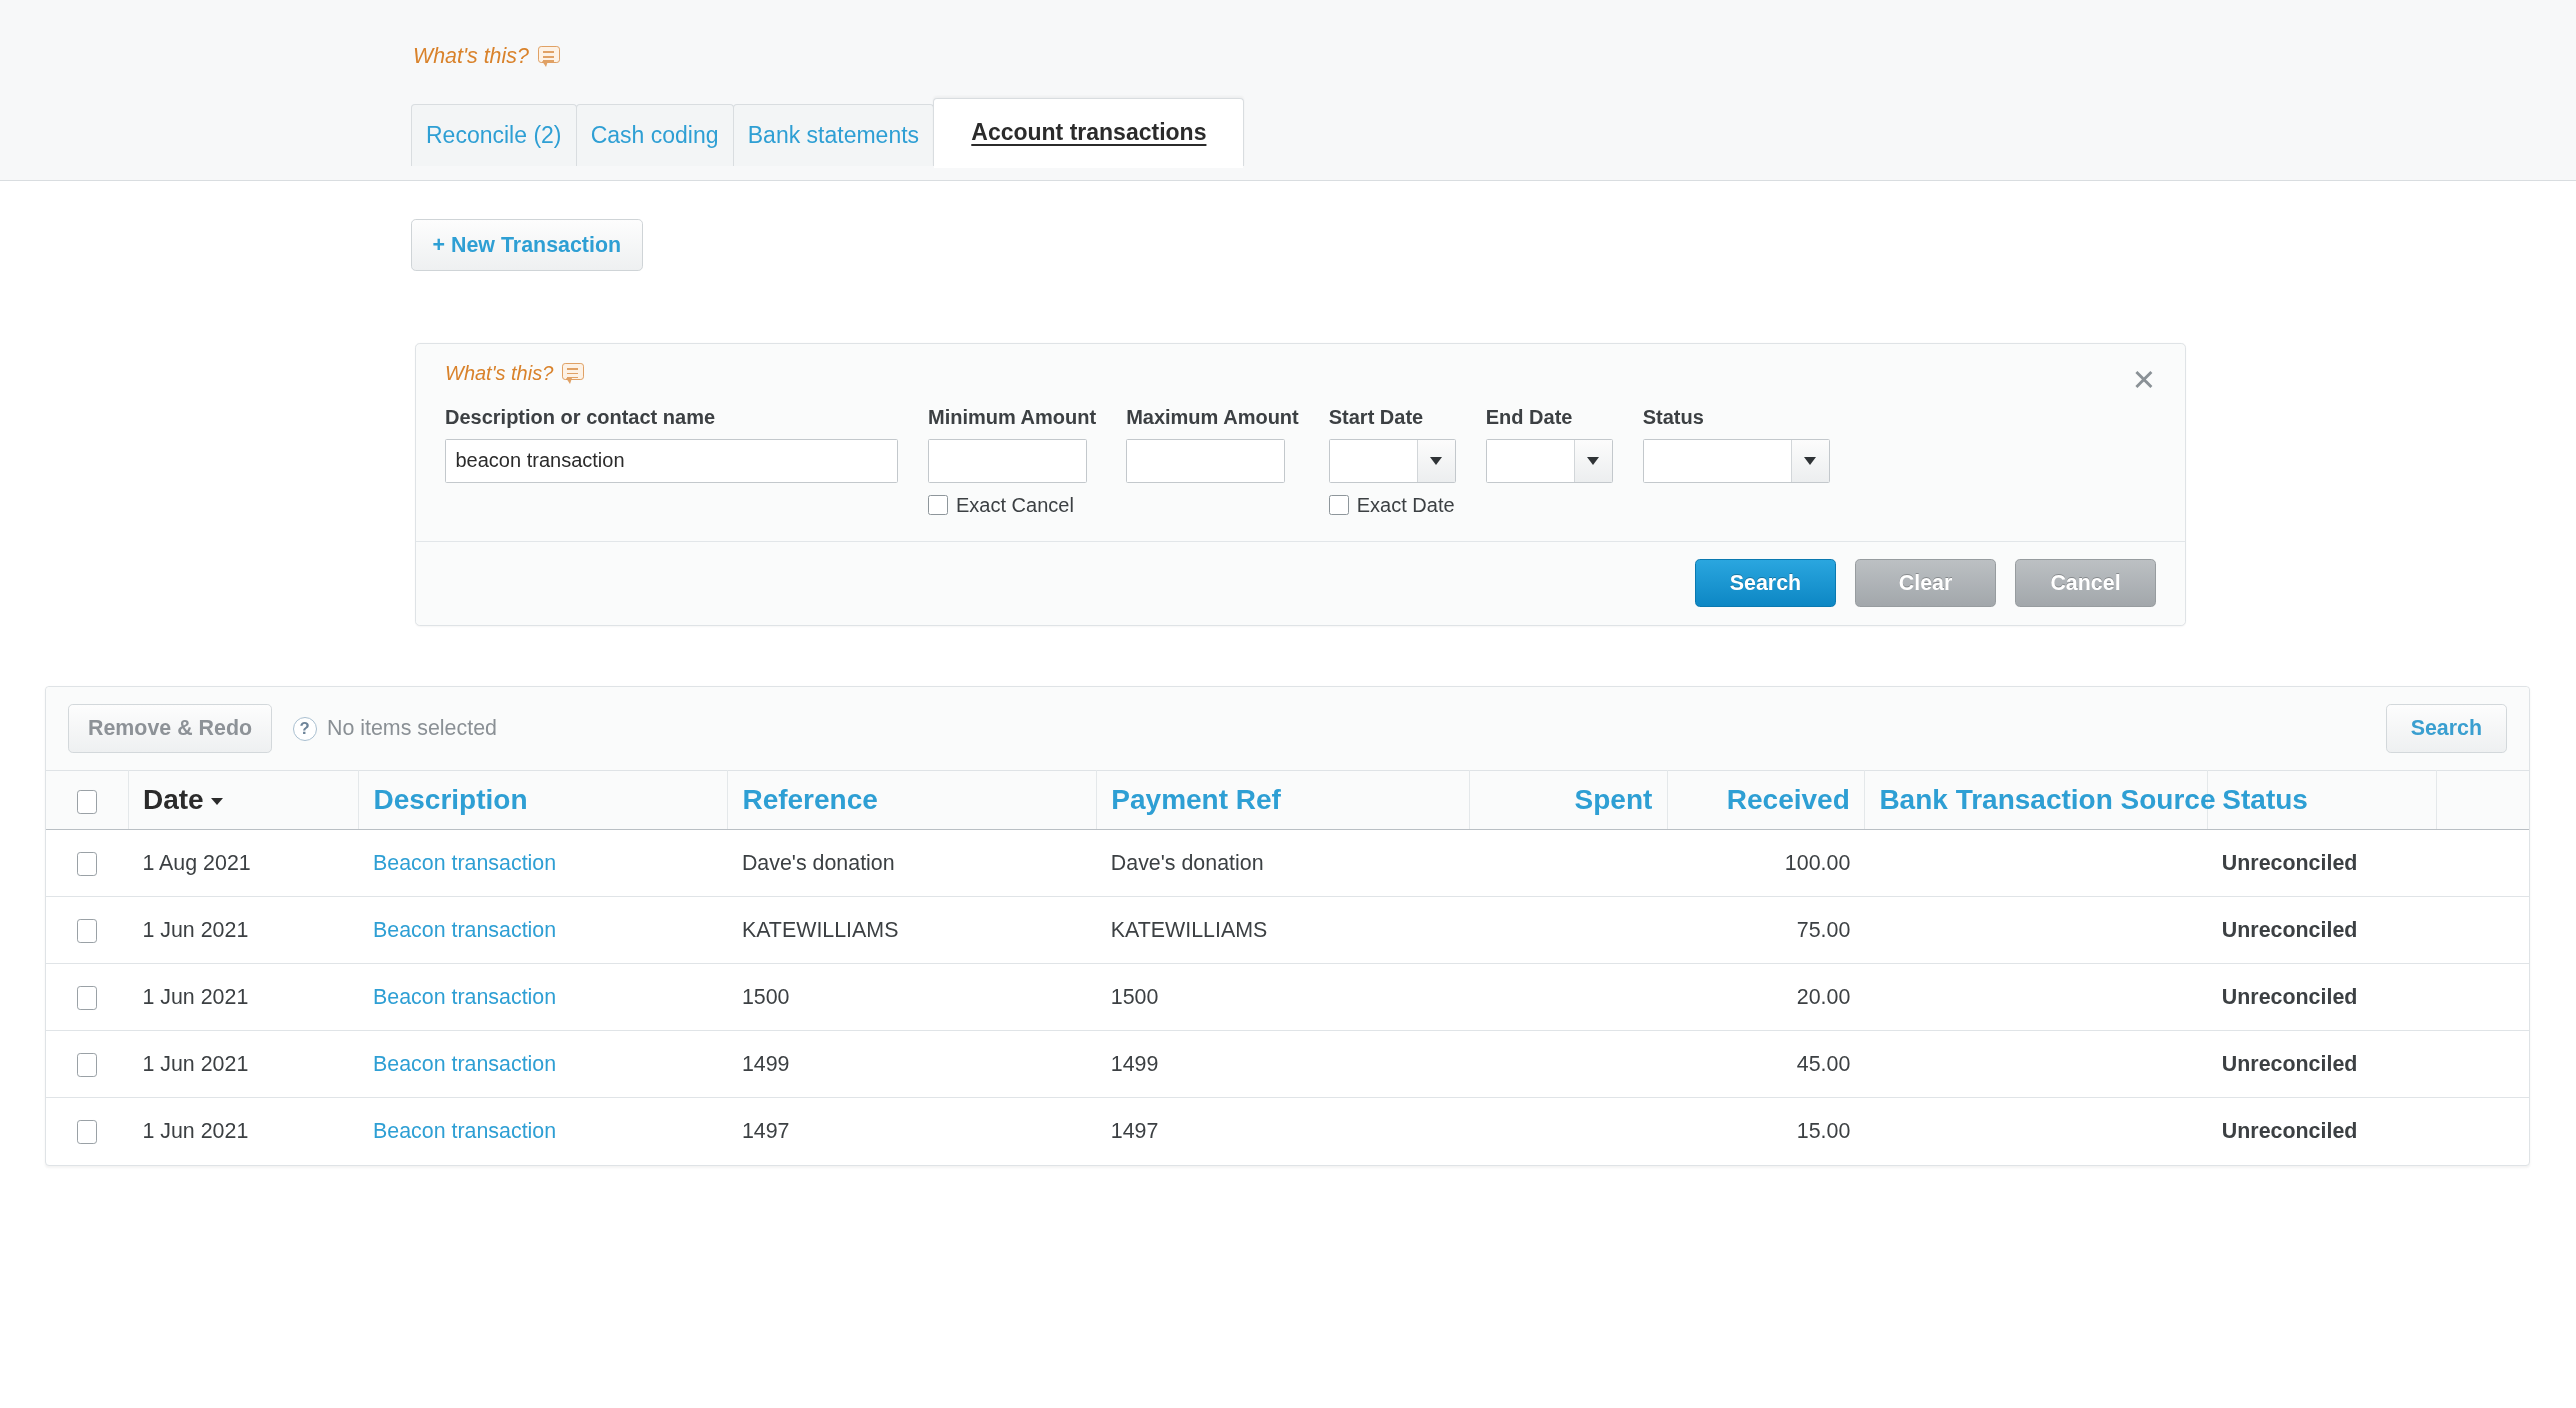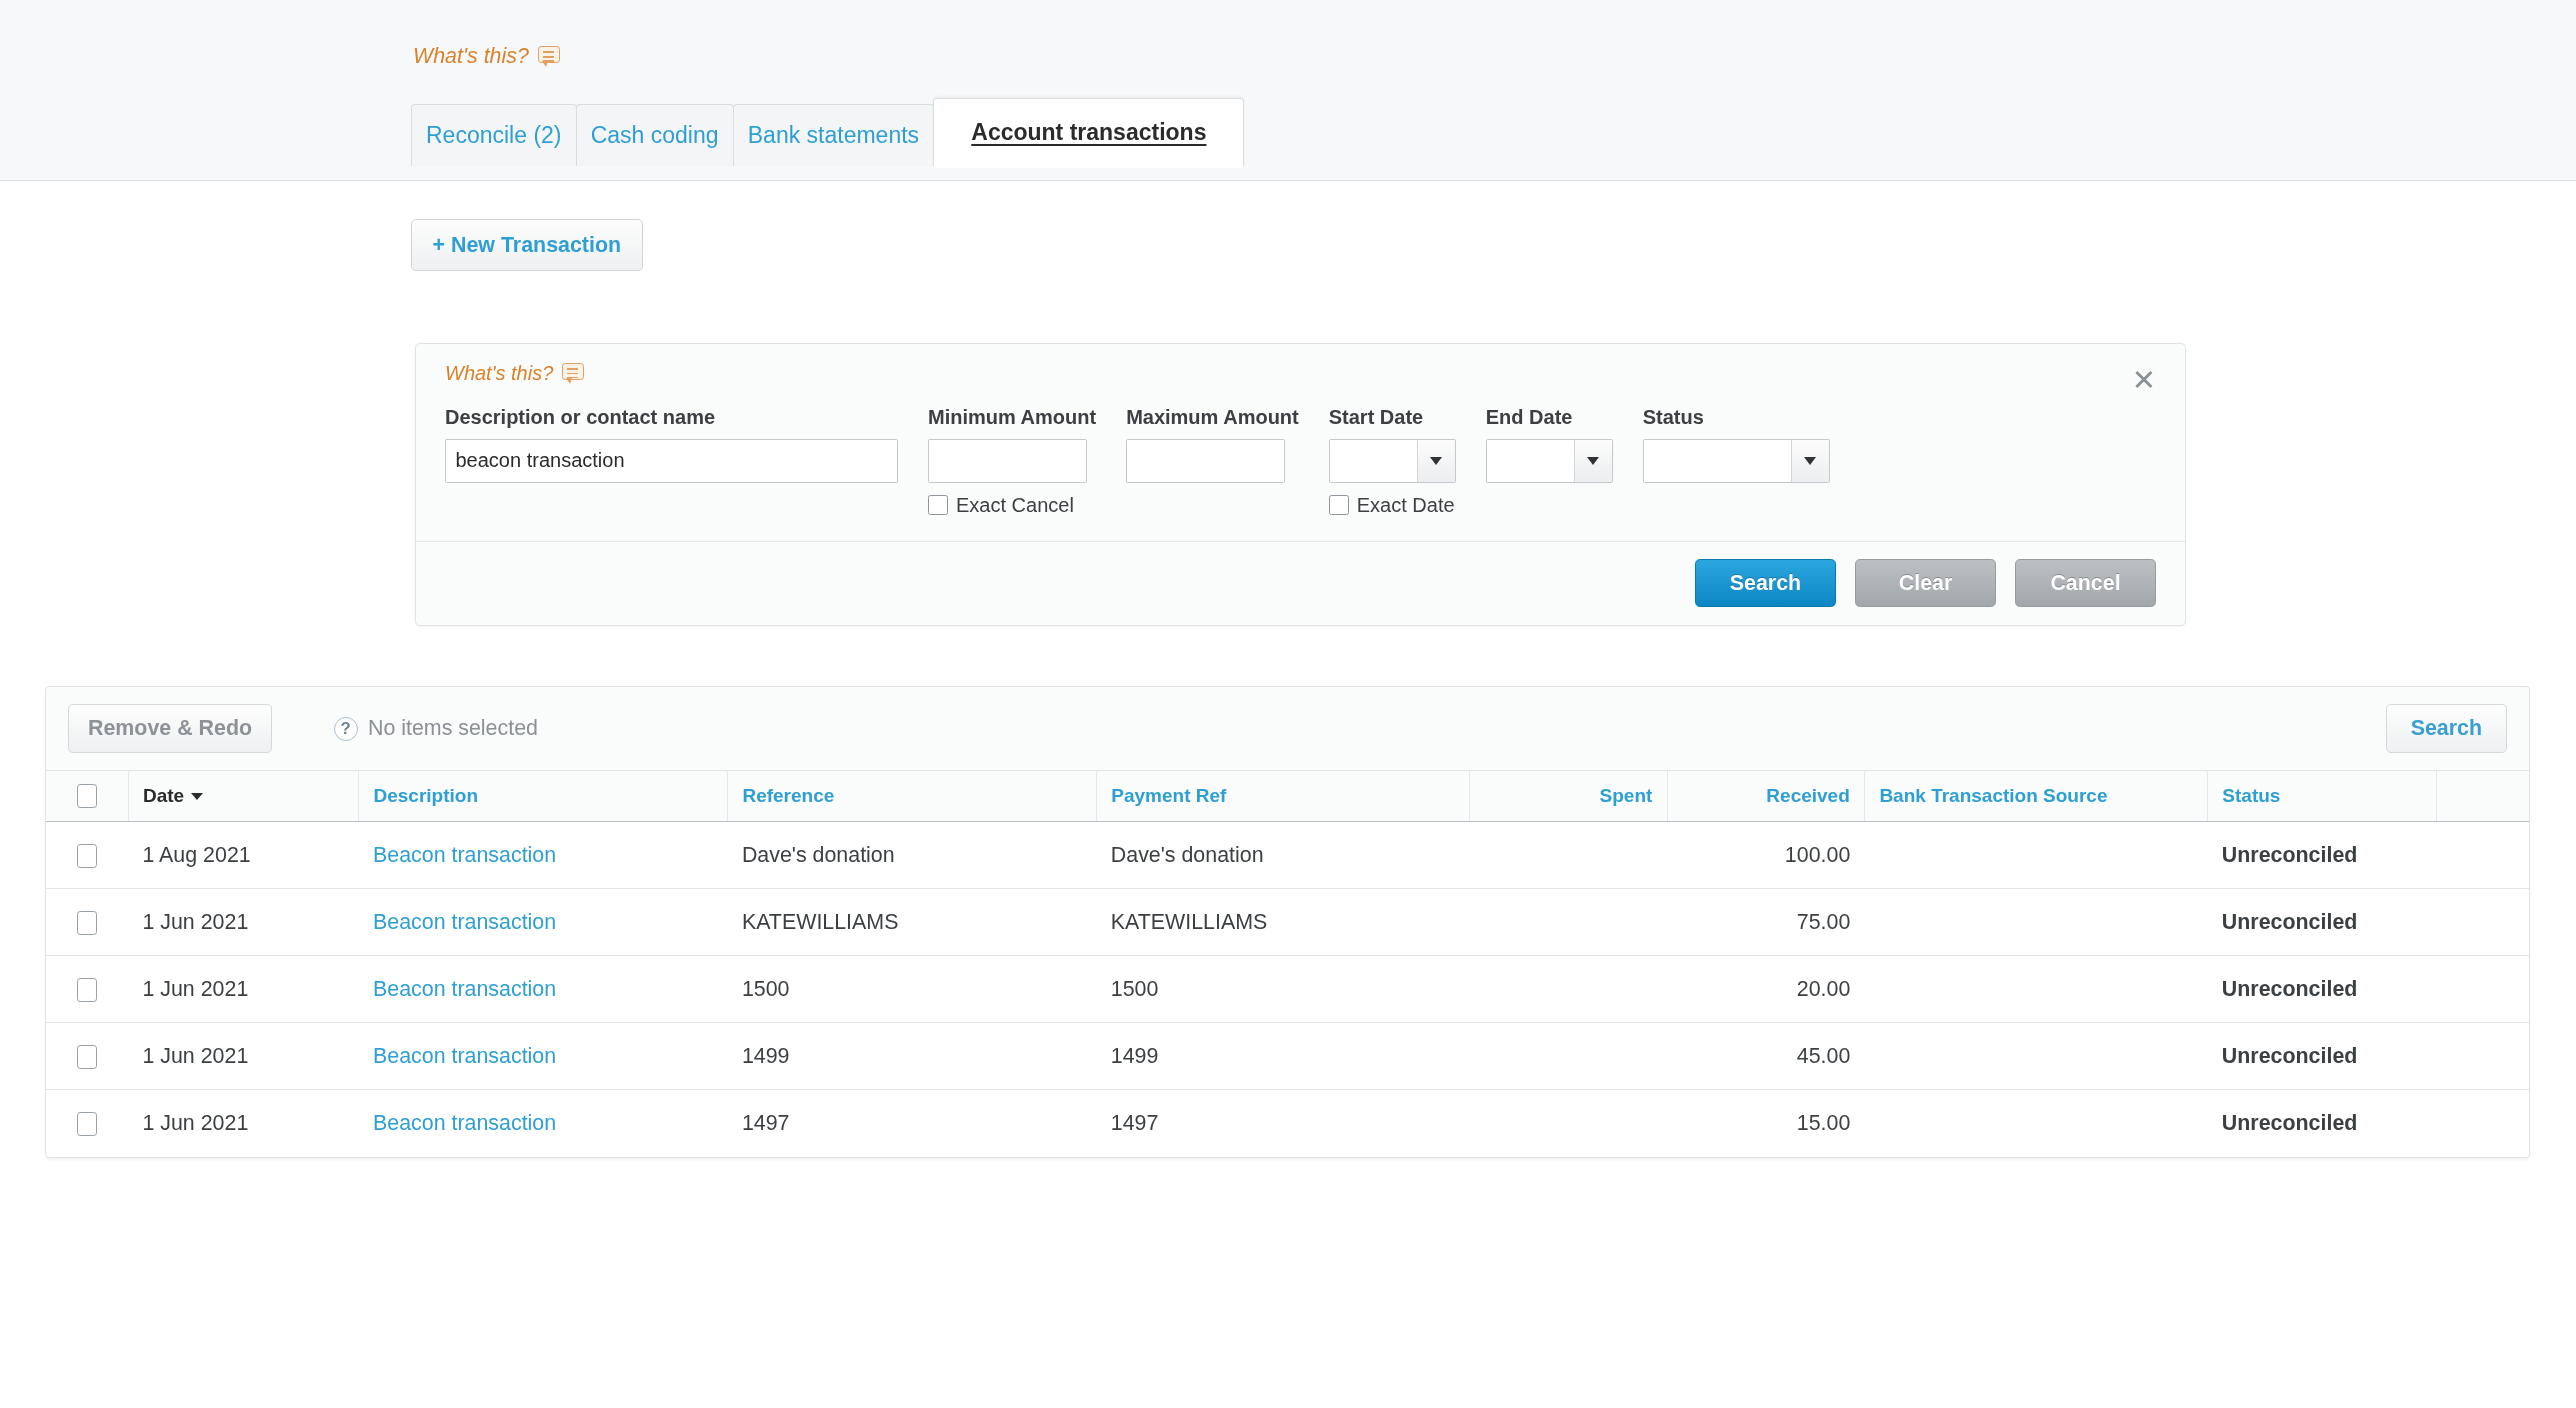--- a/index.html
+++ b/index.html
@@ -318,21 +318,20 @@
     box-shadow: 0 1.6px 2.4px rgba(0,0,0,0.05);
   }
   .results-toolbar {
     height: 83px;
     background: #fafbfb;
     display: flex;
     align-items: center;
     padding: 0 22px;
     box-sizing: border-box;
     border-radius: 4px 4px 0 0;
-    gap: 41px;
   }
   .remove-redo-btn {
     height: 49px;
     padding: 0 19px;
     display: flex;
     align-items: center;
     font-size: 21.4px;
     font-weight: bold;
     color: #8d9297;
     background: linear-gradient(#fdfdfd, #eef0f1);
@@ -388,22 +387,22 @@
   table.txn {
     width: 100%;
     border-collapse: collapse;
     table-layout: fixed;
   }
   table.txn thead th {
     background: #fafbfb;
     border-top: 0.8px solid #dfe3e6;
     border-bottom: 1.6px solid #b9bfc4;
     border-right: 0.8px solid #e4e8ea;
-    height: 51px;
-    font-size: 19px;
+    height: 59px;
+    font-size: 28px;
     font-weight: bold;
     color: #2e9fd4;
     text-align: left;
     padding: 0 14.3px;
     box-sizing: border-box;
     cursor: pointer;
     white-space: nowrap;
   }
   table.txn thead th.num { text-align: right; }
   table.txn thead th.plain { color: #2b2b2b; cursor: pointer; }

